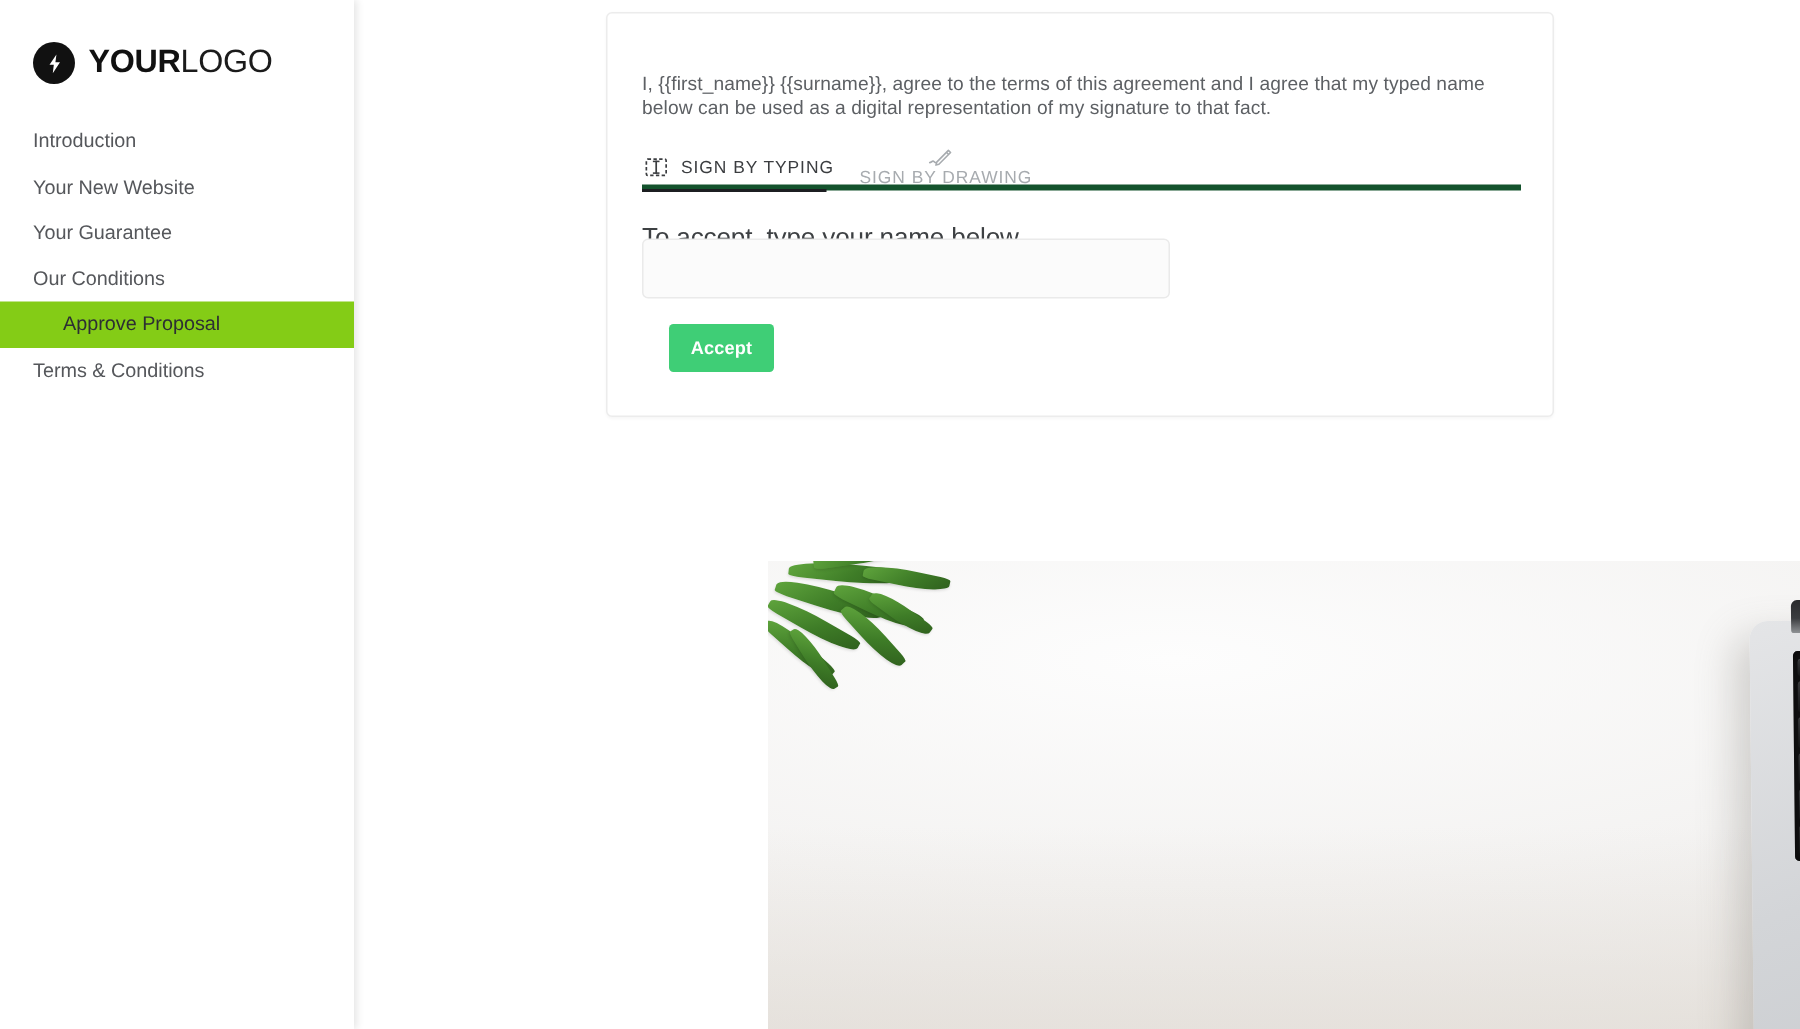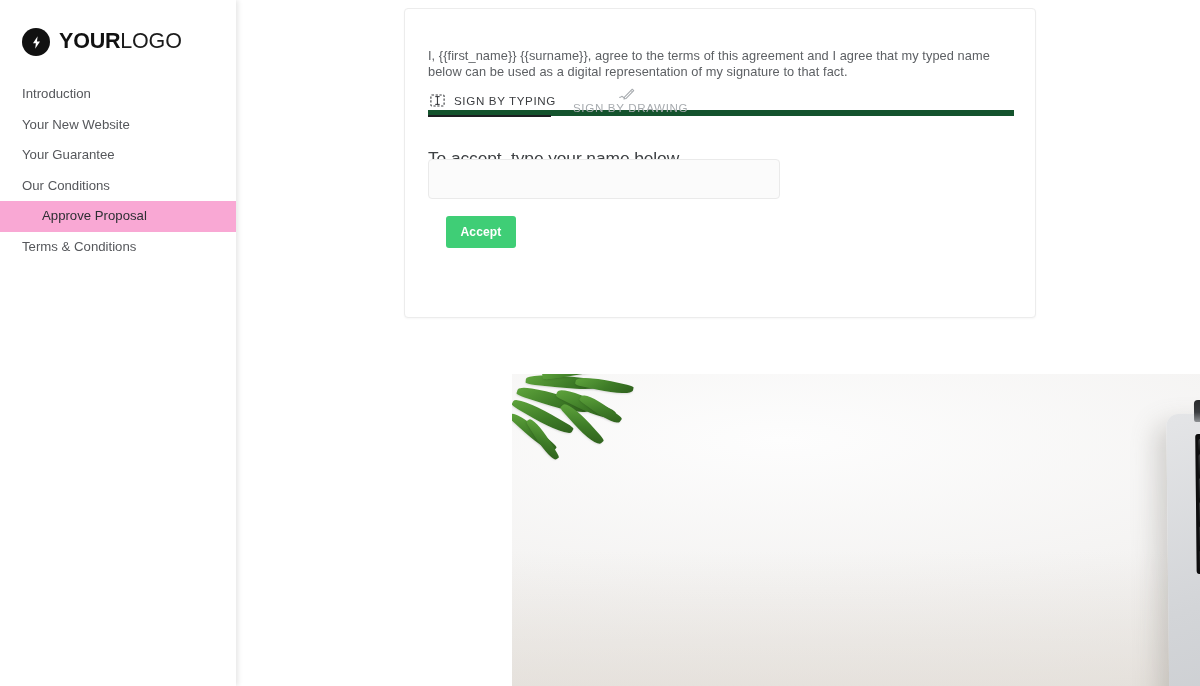--- a/index.html
+++ b/index.html
@@ -77,41 +77,41 @@
     padding-right: 14px;
     font-size: 13.2px;
     color: #55575b;
     white-space: nowrap;
     overflow: hidden;
     text-overflow: ellipsis;
     background: transparent;
     cursor: pointer;
   }
   .nav-item.active {
-    background: #f9a8d4;
+    background: #84cc16;
     color: #2d2f33;
     padding-left: 42px;
   }
 
   
   #main {
     position: absolute;
     left: 236px; top: 0;
     width: 964px;
     height: 686px;
     background: #ffffff;
   }
 
   
   #signature-card {
     position: absolute;
     left: 168px;        
     top: 8px;
     width: 632px;       
-    height: 310px;
+    height: 270px;
     background: #ffffff;
     border: 1px solid #ececec;
     border-radius: 4px;
     box-shadow: 0 1px 2px rgba(0,0,0,0.035);
   }
 
   #agreement-text {
     position: absolute;
     left: 23px;
     top: 26px;
@@ -119,24 +119,24 @@
     font-size: 12.8px;
     line-height: 16.3px;
     color: #5d6064;
     letter-spacing: 0.005em;
   }
 
   
   #sign-tabs {
     position: absolute;
     left: 23px;
-    top: 76px;
+    top: 87px;
     width: 586px;
     height: 31px;
-    border-bottom: 6px solid #14532d;
+    border-bottom: 4px solid #14532d;
   }
   .sign-tab {
     position: absolute;
     top: 0;
     height: 31px;
     display: flex;
     align-items: center;
     cursor: pointer;
     user-select: none;
   }

